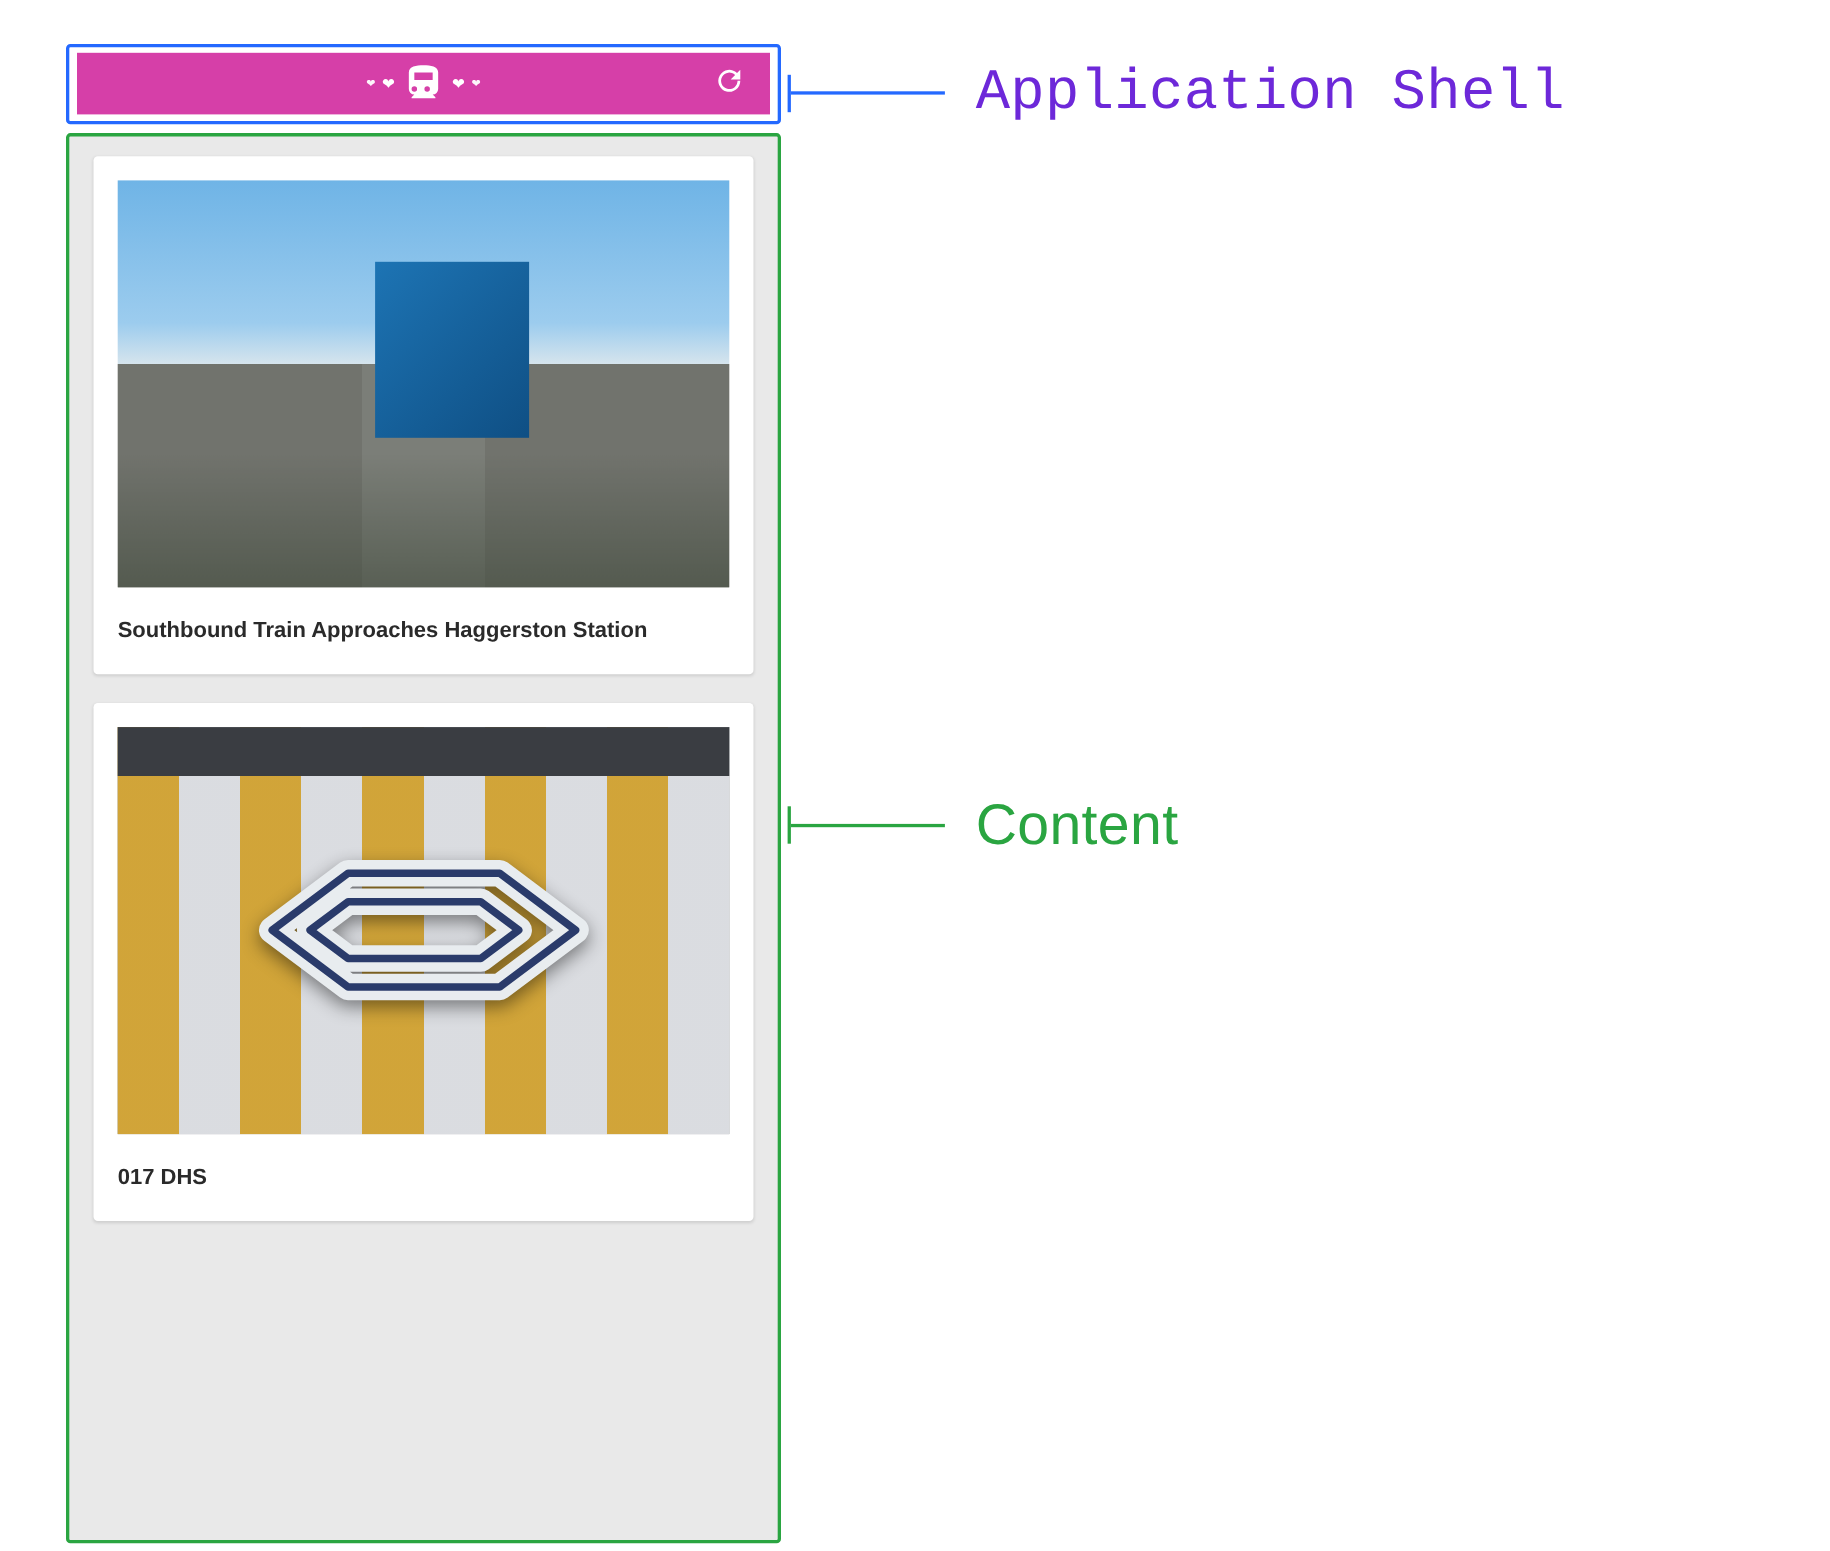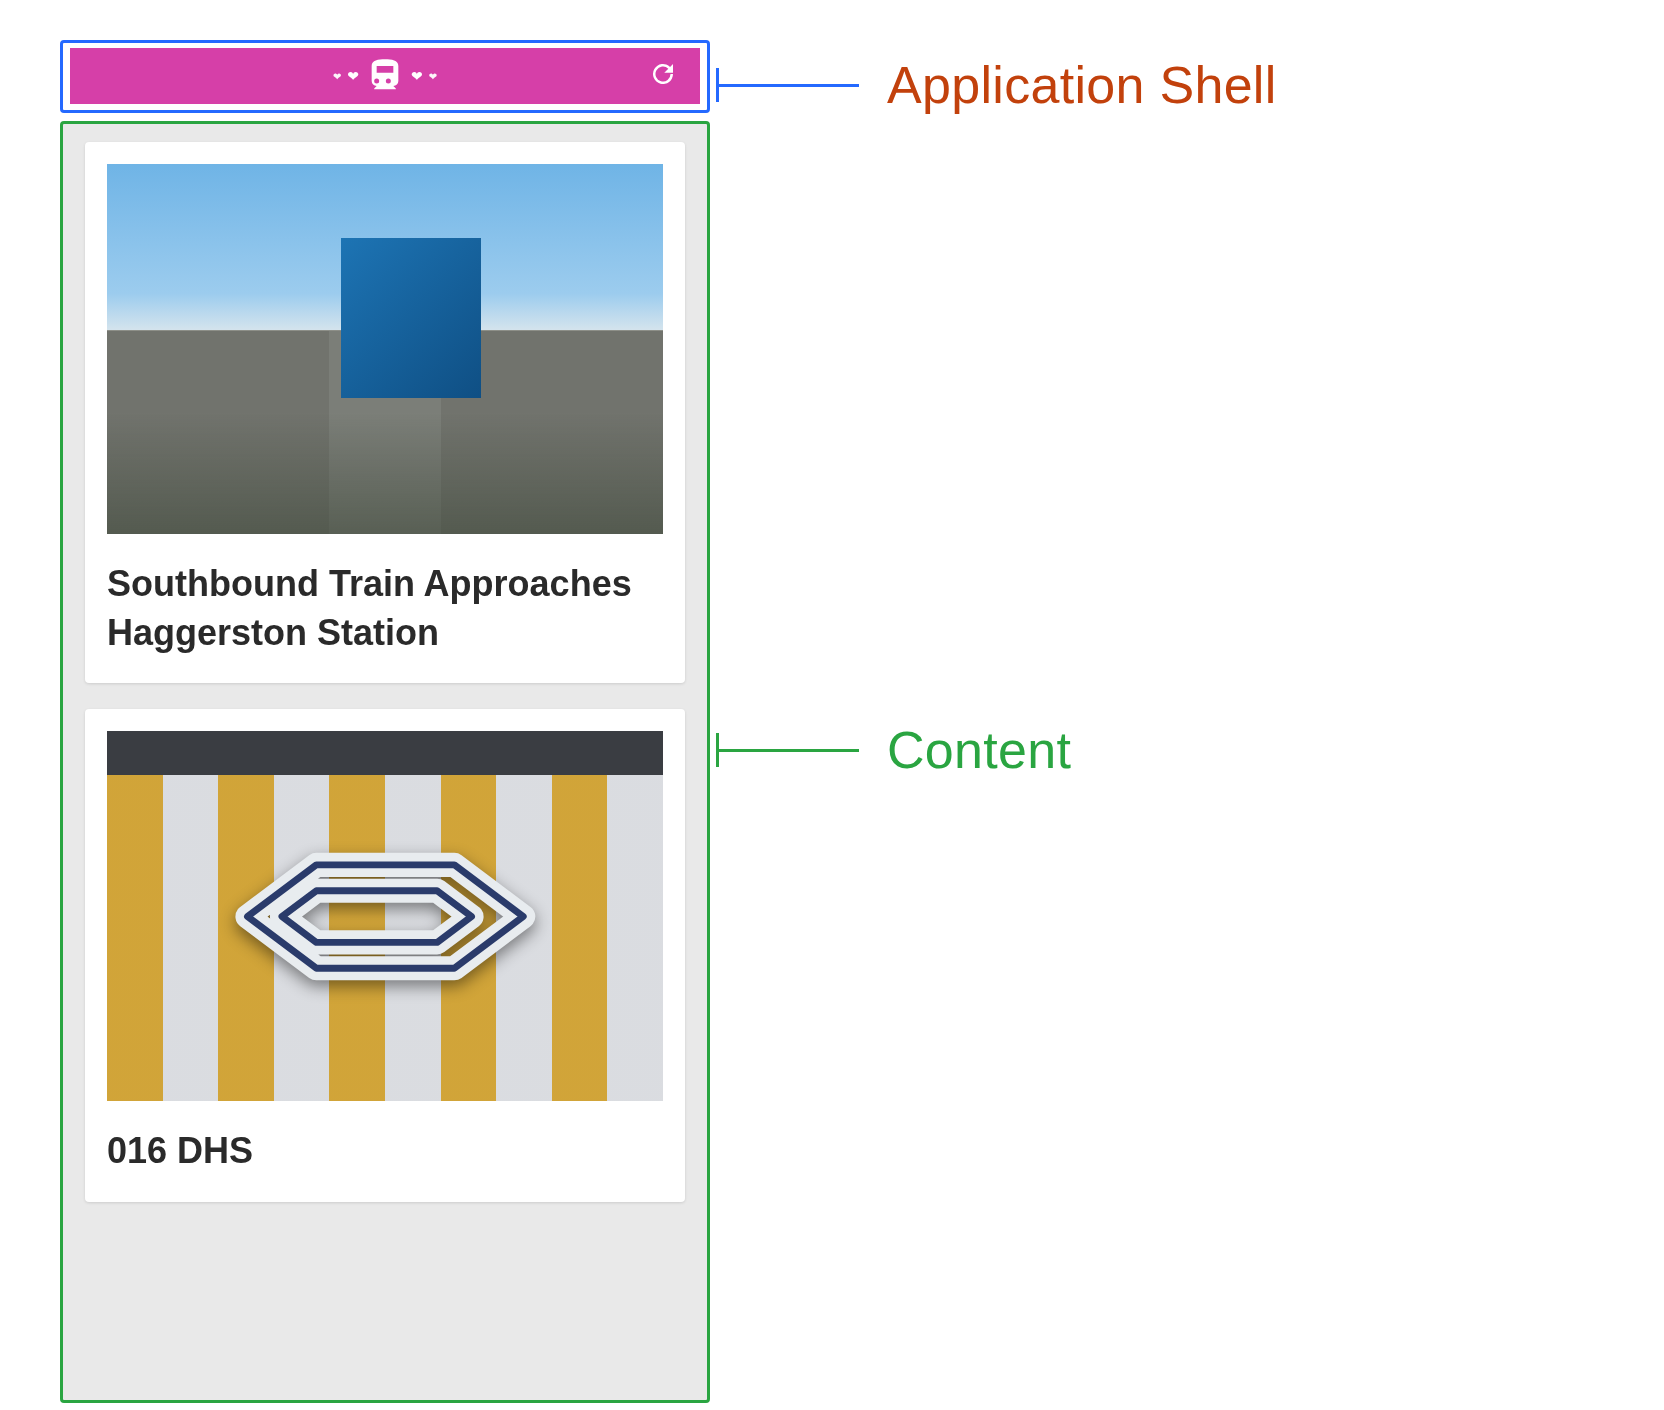--- a/index.html
+++ b/index.html
@@ -106,21 +106,21 @@
          rgba(220,170,50,.9) 40% 50%, rgba(230,232,236,.9) 50% 60%,
          rgba(220,170,50,.9) 60% 70%, rgba(230,232,236,.9) 70% 80%,
          rgba(220,170,50,.9) 80% 90%, rgba(230,232,236,.9) 90% 100%),
       #6d7076;
     display:flex; align-items:center; justify-content:center;
   }
   .ph2 svg { width: 62%; filter: drop-shadow(0 6px 8px rgba(0,0,0,.45)); }
 
   .card h3 {
     margin-top: 26px;
-    font-size: 36px;
+    font-size: 20px;
     line-height: 1.35;
     font-weight: 700;
     color: #2a2a2a;
   }
 
   
   .callout {
     position: absolute;
     display: flex;
     align-items: center;
@@ -129,21 +129,21 @@
   }
   .callout .line {
     height: 3px;
     flex: none;
   }
   .callout .cap {
     width: 3px; height: 34px; flex:none;
   }
   .callout .lab { margin-left: 28px; white-space: nowrap; }
 
-  .callout.shell { top: 55px; left: 716px; color:#c2410c; }
+  .callout.shell { top: 55px; left: 716px; color:#6d28d9;font-family:Liberation Mono, monospace; }
   .callout.shell .line,
   .callout.shell .cap { background:#2469ff; }
   .callout.shell .line { width: 140px; }
 
   .callout.content { top: 720px; left: 716px; color:#2aa541;text-align:right; }
   .callout.content .line,
   .callout.content .cap { background:#2aa541; }
   .callout.content .line { width: 140px; }
 </style>
 </head>
@@ -179,21 +179,21 @@
 
     <div class="card">
       <div class="thumb ph2">
         <svg viewBox="0 0 200 90">
           <path d="M20 45 L60 15 H140 L180 45 L140 75 H60 Z
                    M60 30 L40 45 L60 60 H130 L150 45 L130 30 Z" fill="none" stroke="#e8ecef" stroke-width="14" stroke-linejoin="round"></path>
           <path d="M20 45 L60 15 H140 L180 45 L140 75 H60 Z
                    M60 30 L40 45 L60 60 H130 L150 45 L130 30 Z" fill="none" stroke="#2a3b6b" stroke-width="4" stroke-linejoin="round"></path>
         </svg>
       </div>
-      <h3>016 DHS</h3>
+      <h3>017 DHS</h3>
     </div>
 
   </div>
 </div>
 
 <div class="callout shell">
   <span class="cap"></span>
     <span class="line"></span>
   <span class="lab">Application Shell</span>
 </div>

